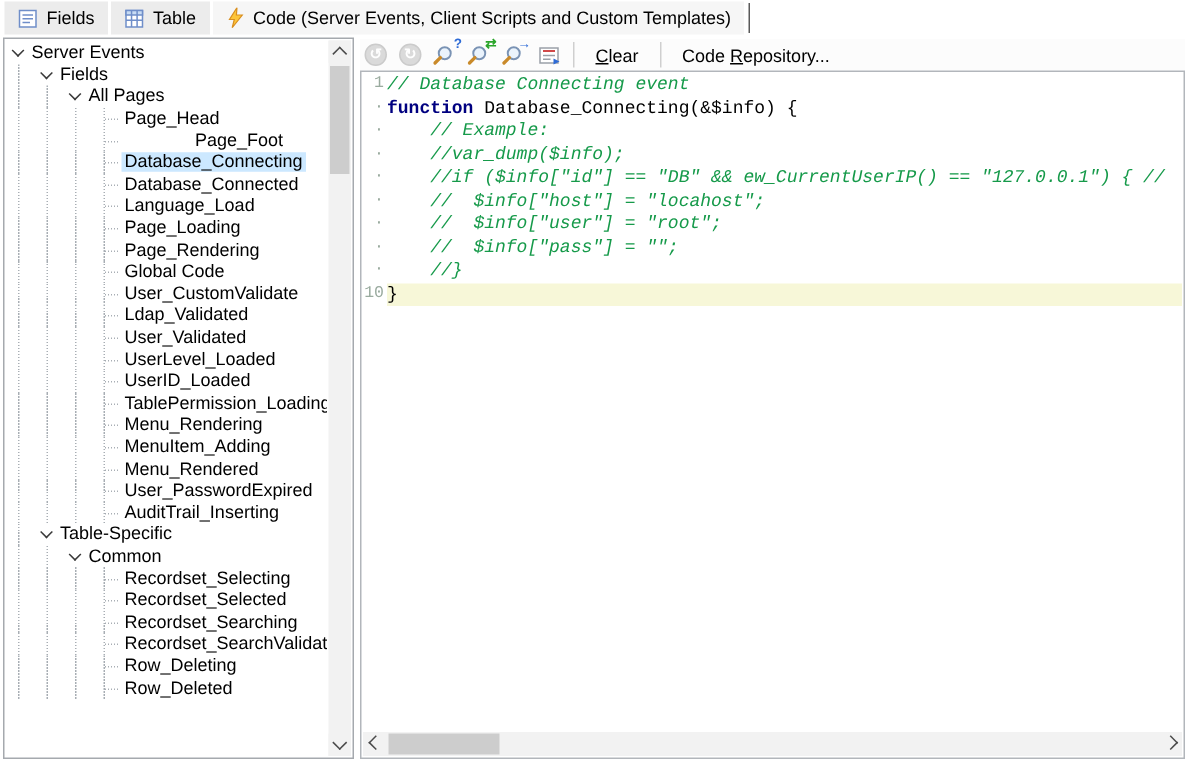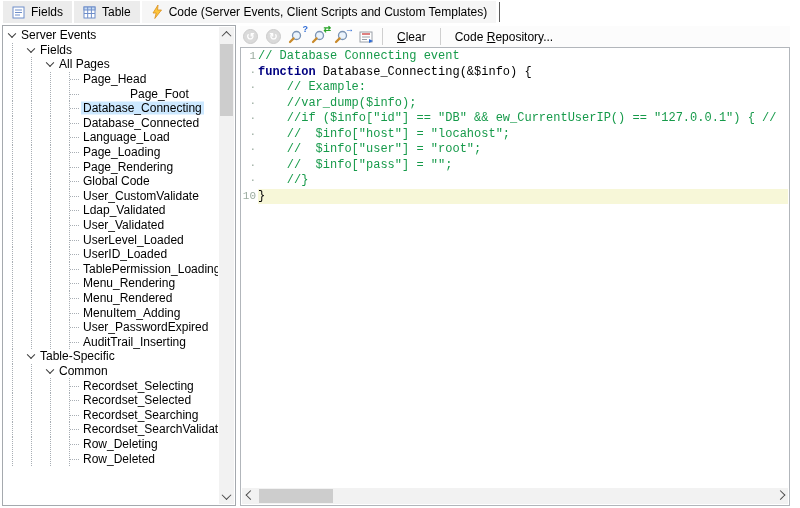--- a/index.html
+++ b/index.html
@@ -38,21 +38,21 @@
   .ovl{position:absolute;top:-2px;right:-1px;font-size:9px;font-weight:bold;line-height:1;}
   .tsep{width:1px;height:17px;background:#cfcfcf;margin:0 4px;flex:none;}
   .txtbtn{padding:2px 8px;white-space:nowrap;}
   
   .editor{position:absolute;left:240px;top:47px;right:10px;bottom:2px;border:1px solid #b2b6bb;background:#fff;box-sizing:border-box;}
   .code-lines{position:absolute;left:1px;top:1px;right:1px;bottom:18px;overflow:hidden;font-family:"Liberation Mono","DejaVu Sans Mono",monospace;font-size:12px;}
   .code-line{display:flex;height:15.5px;line-height:15.5px;}
   .gutter-num{width:14px;flex:none;text-align:right;padding-right:2px;color:var(--line-number);font-size:11px;}
   .code-text{flex:1;white-space:pre;}
   .code-line.current .code-text{background:var(--current-line-bg);}
-  .seg-comment{color:var(--comment);}
+  .seg-comment{color:var(--comment);font-style:italic;}
   .seg-keyword{color:var(--keyword);font-weight:bold;}
   .seg-plain{color:var(--plain);}
   .hsb{position:absolute;left:1px;right:1px;bottom:1px;height:16px;background:#f2f2f2;}
   .hsb-thumb{position:absolute;top:1px;height:14px;background:#cdcdcd;}
   
   .icon{flex:none;display:inline-flex;}
 </style>
 </head>
 <body>
 
@@ -229,29 +229,29 @@
           <i class="guide" style="left: 64px;"></i>
           <i class="dash" style="left: 65px; width: 9px;"></i>
           <span class="tlabel" style="left: 76px;">Menu_Rendering</span>
         </div>
         <div class="trow">
           <i class="guide" style="left: 7px;"></i>
           <i class="guide" style="left: 26px;"></i>
           <i class="guide" style="left: 45px;"></i>
           <i class="guide" style="left: 64px;"></i>
           <i class="dash" style="left: 65px; width: 9px;"></i>
+          <span class="tlabel" style="left: 76px;">MenuItem_Adding</span>
+        </div>
+        <div class="trow">
+          <i class="guide" style="left: 7px;"></i>
+          <i class="guide" style="left: 26px;"></i>
+          <i class="guide" style="left: 45px;"></i>
+          <i class="guide" style="left: 64px;"></i>
+          <i class="dash" style="left: 65px; width: 9px;"></i>
           <span class="tlabel" style="left: 76px;">Menu_Rendered</span>
-        </div>
-        <div class="trow">
-          <i class="guide" style="left: 7px;"></i>
-          <i class="guide" style="left: 26px;"></i>
-          <i class="guide" style="left: 45px;"></i>
-          <i class="guide" style="left: 64px;"></i>
-          <i class="dash" style="left: 65px; width: 9px;"></i>
-          <span class="tlabel" style="left: 76px;">MenuItem_Adding</span>
         </div>
         <div class="trow">
           <i class="guide" style="left: 7px;"></i>
           <i class="guide" style="left: 26px;"></i>
           <i class="guide" style="left: 45px;"></i>
           <i class="guide" style="left: 64px;"></i>
           <i class="dash" style="left: 65px; width: 9px;"></i>
           <span class="tlabel" style="left: 76px;">User_PasswordExpired</span>
         </div>
         <div class="trow">

